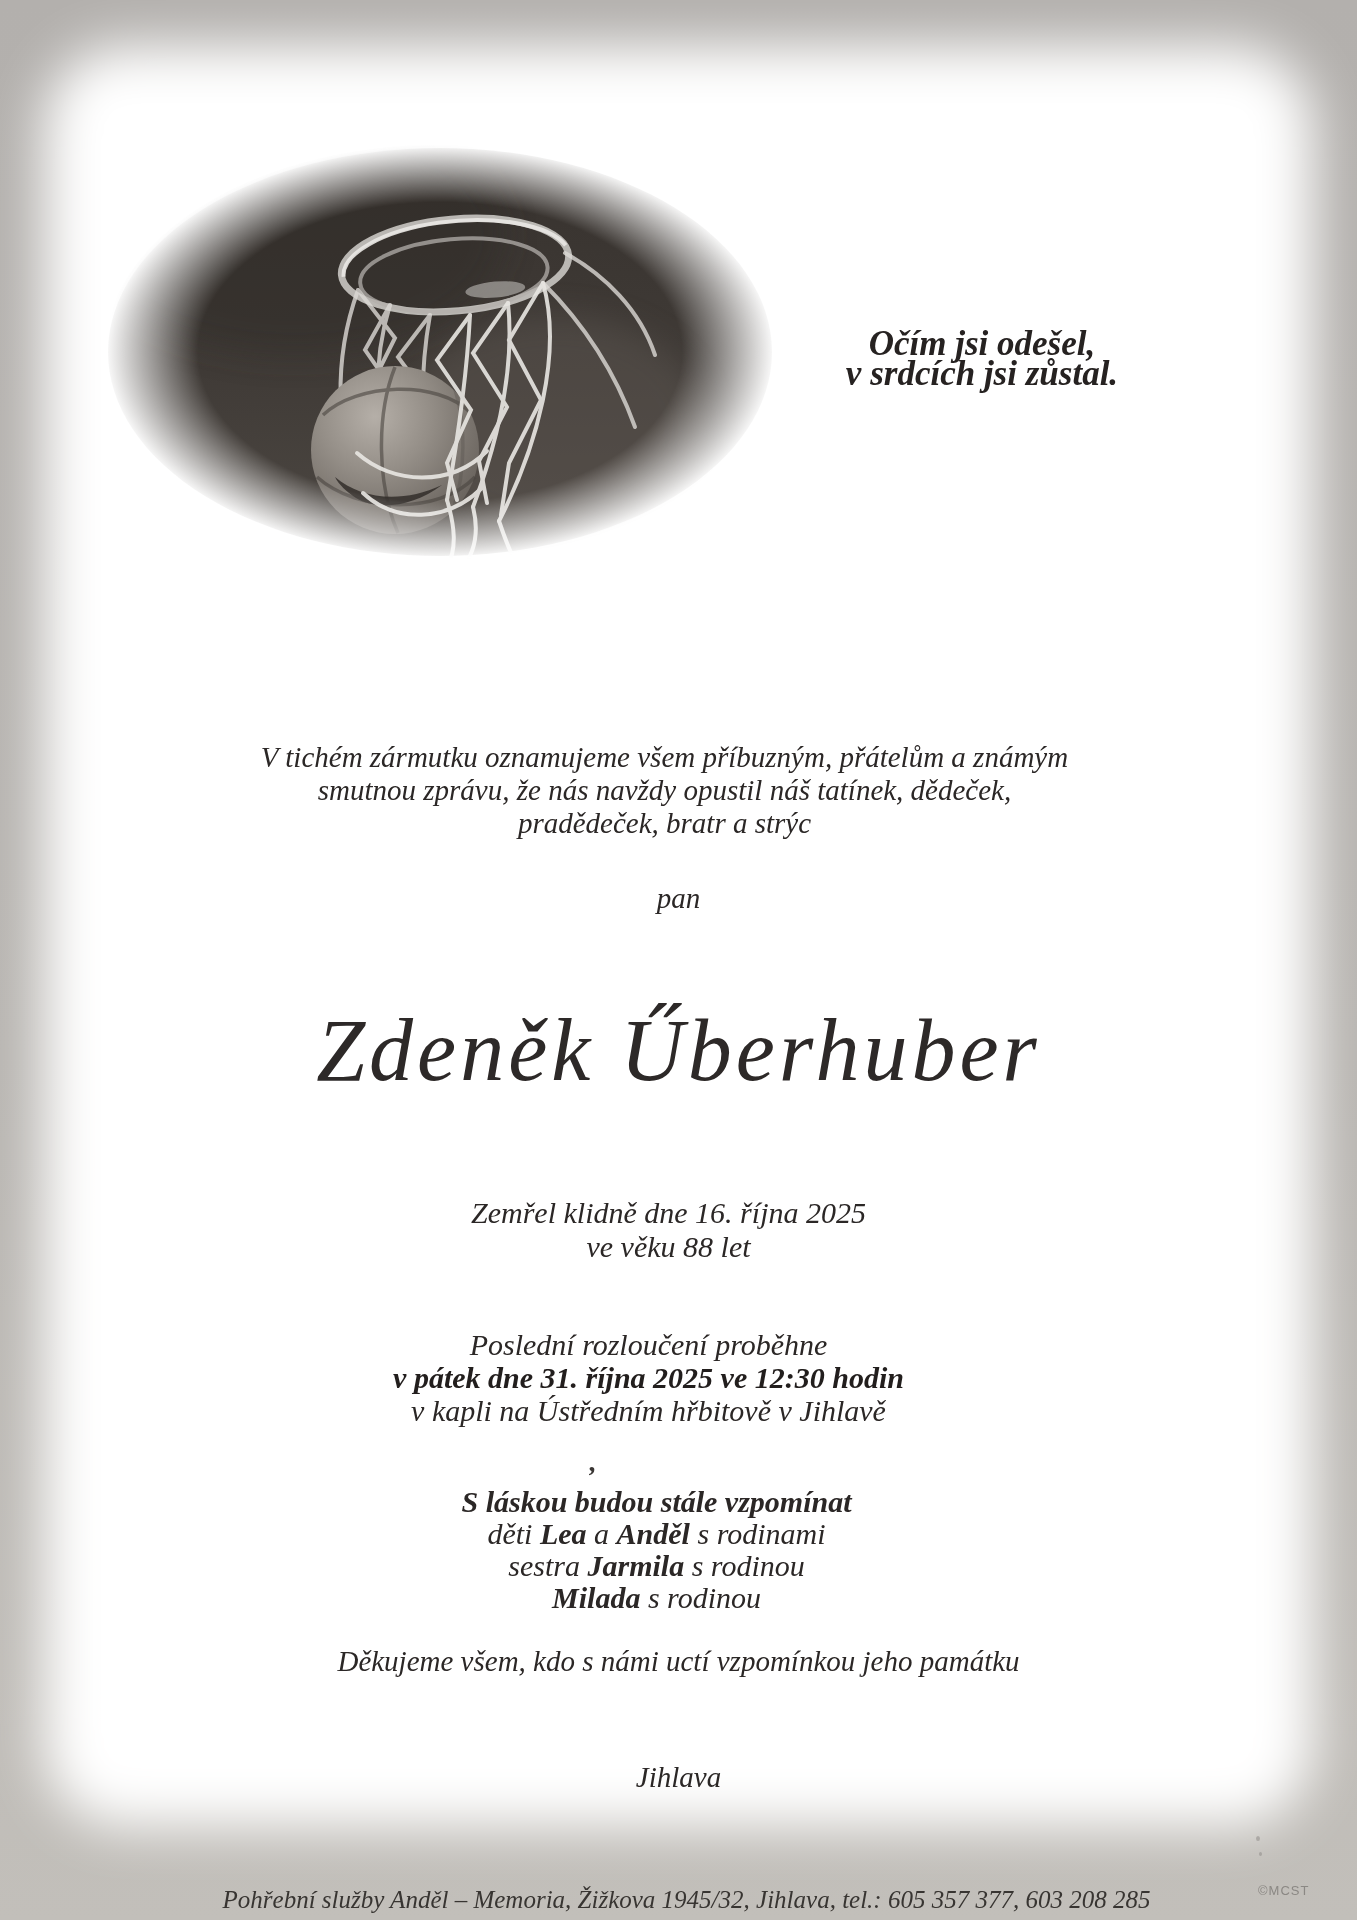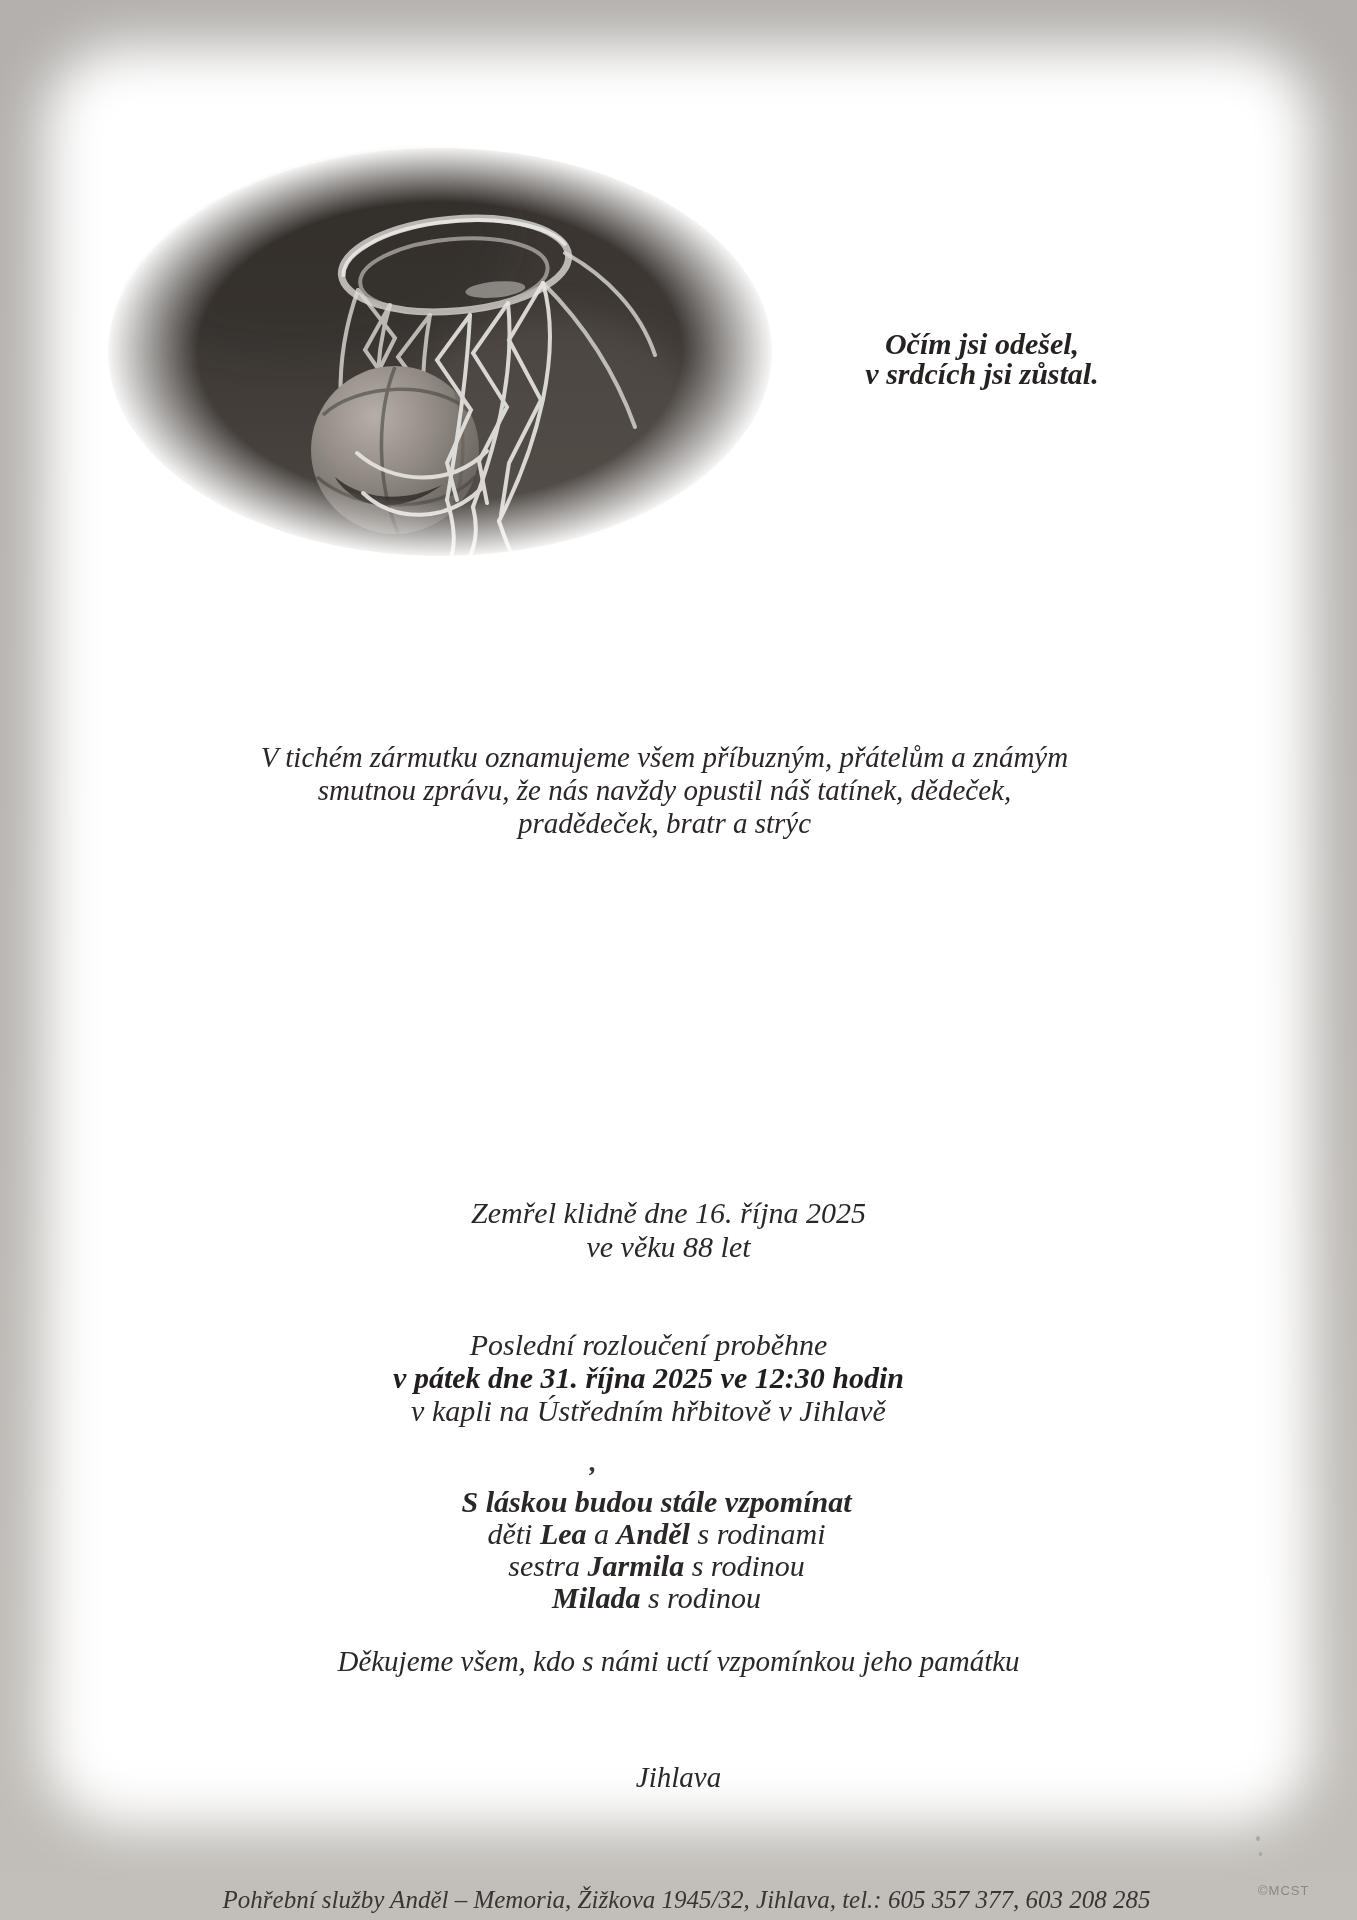--- a/index.html
+++ b/index.html
@@ -17,21 +17,21 @@
     background:#ffffff; border-radius:80px; filter:blur(27px);
   }
 
   .photo-wrap { position:absolute; left:95px; top:125px; width:700px; height:460px; }
 
   .block { position:absolute; left:0; width:1357px; text-align:center; font-style:italic; }
   .b { font-weight:700; }
 
   .motto {
     position:absolute; left:822px; top:329px; width:320px; text-align:center;
-    font-style:italic; font-weight:700; font-size:30px; line-height:30px; color:#262221;
+    font-style:italic; font-weight:700; font-size:35px; line-height:30px; color:#262221;
   }
   .announcement { top:741px; font-size:29px; line-height:33px; transform:translateX(-14px); }
   .salutation   { top:882px; font-size:29px; }
   .deceased-name{ top:998px; font-size:88px; line-height:106px; letter-spacing:4px; color:#2d2928; }
   .death-info   { top:1196px; font-size:30px; line-height:34px; transform:translateX(-10px); }
   .farewell     { top:1328px; font-size:30px; line-height:33px; transform:translateX(-30px); }
   .farewell .b  { color:#221e1d; }
   .stray-mark   { position:absolute; left:586px; top:1460px; font-size:28px; font-weight:700; font-style:italic; color:#3a3634; }
   .remembrance  { top:1486px; font-size:30px; line-height:32px; transform:translateX(-22px); }
   .remembrance .hd { font-weight:700; }
@@ -134,21 +134,23 @@
     <div>Očím jsi odešel,</div>
     <div>v srdcích jsi zůstal.</div>
   </div>
 
   <div class="block announcement">
     <div>V tichém zármutku oznamujeme všem příbuzným, přátelům a známým</div>
     <div>smutnou zprávu, že nás navždy opustil náš tatínek, dědeček,</div>
     <div>pradědeček, bratr a strýc</div>
   </div>
 
+  <div class="block salutation">pan</div>
 
+  <div class="block deceased-name">Zdeněk Űberhuber</div>
 
   <div class="block death-info">
     <div>Zemřel klidně dne 16. října 2025</div>
     <div>ve věku 88 let</div>
   </div>
 
   <div class="block farewell">
     <div>Poslední rozloučení proběhne</div>
     <div class="b">v pátek dne 31. října 2025 ve 12:30 hodin</div>
     <div>v kapli na Ústředním hřbitově v Jihlavě</div>

